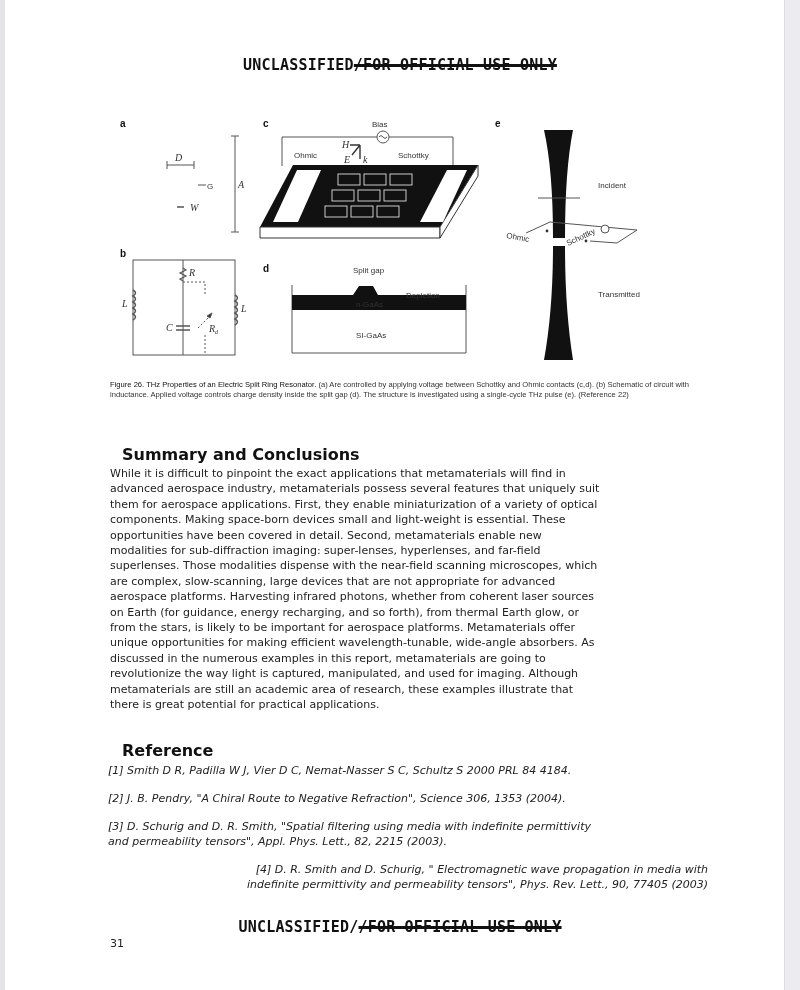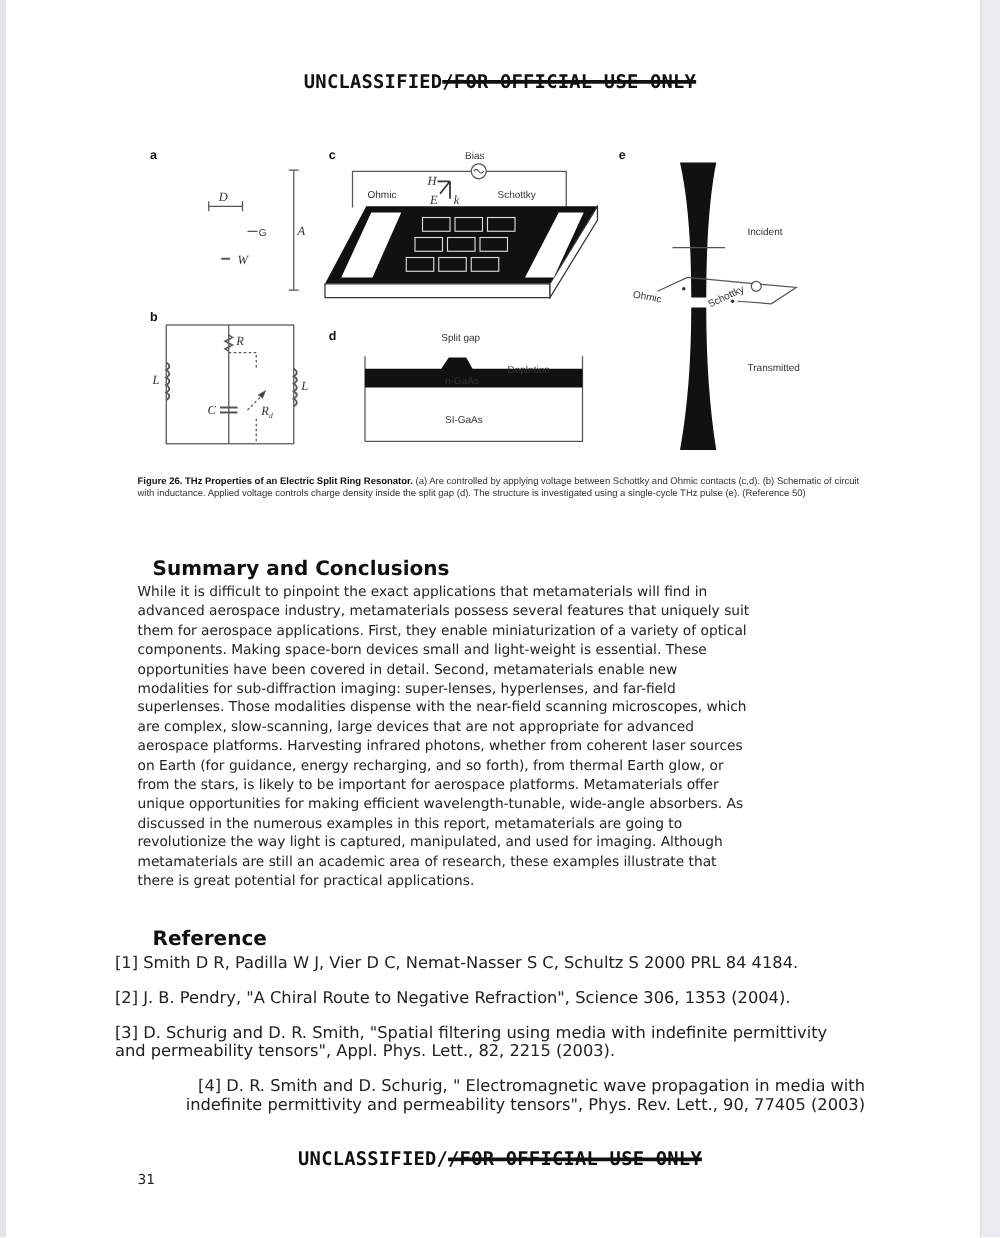--- a/index.html
+++ b/index.html
@@ -25,38 +25,39 @@
   .figure { position: absolute; left: 110px; top: 110px; width: 600px; height: 268px; }
   .figure svg { position: absolute; left: 0; top: 0; }
   .panel-letter { font-family: "Liberation Sans", sans-serif; font-weight: bold; font-size: 10px; fill: #111; }
   .lbl { font-family: "Liberation Sans", sans-serif; font-size: 8px; fill: #333; }
   .lbl-i { font-family: "Liberation Serif", serif; font-style: italic; font-size: 10px; fill: #333; }
 
   .caption {
     position: absolute; left: 110px; top: 380px; width: 580px;
     font-family: "Liberation Sans", sans-serif; font-size: 7.6px; line-height: 10px; color: #333;
   }
-  .caption b { font-weight: bold; color: #111; }
+  .caption b { font-weight: normal; color: #111; }
 
   h2 {
     position: absolute; left: 110px; margin: 12px;
     font-family: "DejaVu Sans", sans-serif; font-weight: bold; font-size: 16px; color: #111;
   }
   h2.summary { top: 433px; }
   h2.refs { top: 729px; }
 
   .body-text {
     position: absolute; left: 110px; top: 466px; width: 596px;
     font-family: "DejaVu Sans", sans-serif; font-size: 11px; line-height: 15.4px; color: #222;
     white-space: pre-line;
   }
   .ref {
-    position: absolute; left: 92px; width: 600px;
-    font-family: "DejaVu Sans", sans-serif; font-size: 13px; line-height: 15px; color: #222;
+    position: absolute; left: 108px; width: 600px;
+    font-family: "DejaVu Sans", sans-serif; font-size: 11px; line-height: 15px; color: #222;
     white-space: pre-line;
+    font-style: italic;
   }
   .ref.r1 { top: 763px; }
   .ref.r2 { top: 791px; }
   .ref.r3 { top: 819px; }
   .ref.r4 { top: 862px; text-align: right; }
   .page-number {
     position: absolute; left: 110px; top: 906px;
     font-family: "DejaVu Sans", sans-serif; font-size: 11px; color: #222; margin-top: 31px;
   }
 </style>
@@ -161,21 +162,21 @@
       <path d="M416 123 L440 112 L527 120 L507 133 L480 131" stroke="#555" fill="none"></path>
       <circle cx="495" cy="119" r="4" stroke="#555" fill="#fff"></circle>
       <circle cx="437" cy="121" r="1.4" fill="#333"></circle>
       <circle cx="476" cy="131" r="1.4" fill="#333"></circle>
       <text class="lbl" x="396" y="128" transform="rotate(10 396 128)">Ohmic</text>
       <text class="lbl" x="458" y="136" transform="rotate(-25 458 136)">Schottky</text>
     </g>
   </svg>
 </div>
 
-<div class="caption"><b>Figure 26. THz Properties of an Electric Split Ring Resonator.</b><span> (a) Are controlled by applying voltage between Schottky and Ohmic contacts (c,d). (b) Schematic of circuit with inductance. Applied voltage controls charge density inside the split gap (d). The structure is investigated using a single-cycle THz pulse (e). (Reference 50)</span></div>
+<div class="caption"><b>Figure 26. THz Properties of an Electric Split Ring Resonator.</b><span> (a) Are controlled by applying voltage between Schottky and Ohmic contacts (c,d). (b) Schematic of circuit with inductance. Applied voltage controls charge density inside the split gap (d). The structure is investigated using a single-cycle THz pulse (e). (Reference 22)</span></div>
 
 <h2 class="summary">Summary and Conclusions</h2>
 <div class="body-text">While it is difficult to pinpoint the exact applications that metamaterials will find in
 advanced aerospace industry, metamaterials possess several features that uniquely suit
 them for aerospace applications. First, they enable miniaturization of a variety of optical
 components. Making space-born devices small and light-weight is essential. These
 opportunities have been covered in detail. Second, metamaterials enable new
 modalities for sub-diffraction imaging: super-lenses, hyperlenses, and far-field
 superlenses. Those modalities dispense with the near-field scanning microscopes, which
 are complex, slow-scanning, large devices that are not appropriate for advanced

